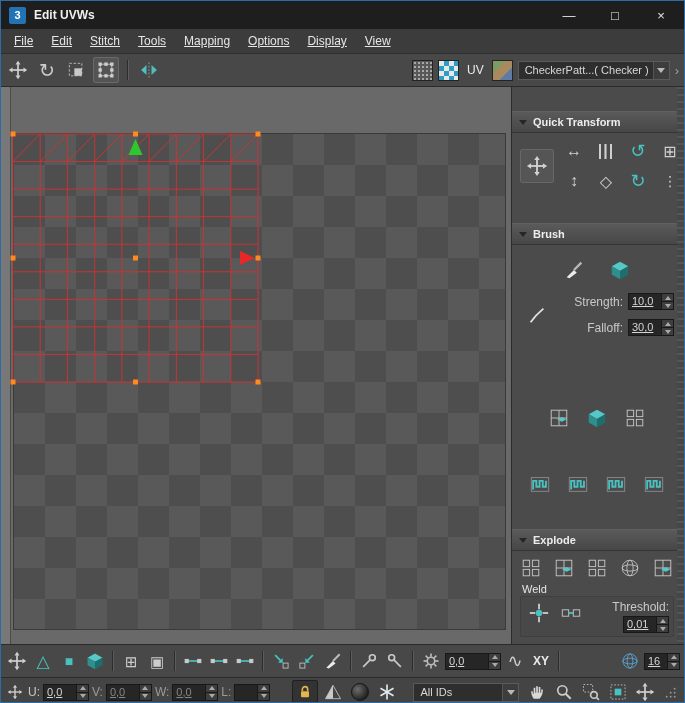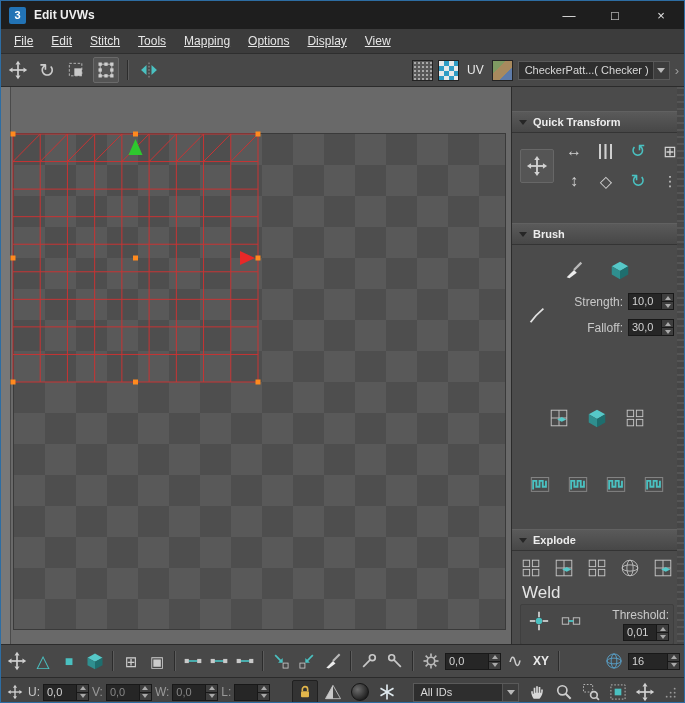--- a/index.html
+++ b/index.html
@@ -37,21 +37,21 @@
   .uvlabel{font-size:12px;font-weight:normal;color:#e9e9e9;padding:0 3px;}
   
   .dd{display:inline-flex;height:19px;background:#2e2e2e;border:1px solid #5a5a5a;align-items:center;box-sizing:border-box;}
   .dd .t{padding:0 6px;font-size:11px;color:#d8d8d8;white-space:nowrap;overflow:hidden;flex:1;}
   .dd .a{width:15px;align-self:stretch;display:flex;align-items:center;justify-content:center;border-left:1px solid #555;background:#3d3d3d;}
   .t-down{width:0;height:0;border-left:4px solid transparent;border-right:4px solid transparent;border-top:5px solid #b9b9b9;}
   .t-up-s{width:0;height:0;border-left:3px solid transparent;border-right:3px solid transparent;border-bottom:4px solid #a9a9a9;}
   .t-down-s{width:0;height:0;border-left:3px solid transparent;border-right:3px solid transparent;border-top:4px solid #a9a9a9;}
   
   .spin{display:inline-flex;height:17px;background:#262626;border:1px solid #181818;box-sizing:border-box;width:46px;flex:none;}
-  .spin .v{flex:1;padding:0 3px;font-size:11px;line-height:15px;color:#d4d4d4;overflow:hidden;white-space:nowrap;}
+  .spin .v{flex:1;padding:0 3px;font-size:11px;line-height:15px;color:#d4d4d4;overflow:hidden;white-space:nowrap;text-decoration:underline;}
   .spin.dim .v{color:#868686;}
   .spin .ar{width:11px;flex:none;display:flex;flex-direction:column;border-left:1px solid #181818;}
   .spin .ar i{flex:1;background:#3e3e3e;display:flex;align-items:center;justify-content:center;}
   .spin .ar i + i{border-top:1px solid #181818;}
   .lb{font-size:12px;color:#c9c9c9;flex:none;}
   
   .main{flex:none;height:557px;display:flex;}
   .canvas{position:relative;width:510px;flex:none;background:#696969;overflow:hidden;}
   .leftstrip{position:absolute;left:0;top:0;bottom:0;width:9px;background:#787878;border-right:1px solid #4a4a4a;}
   .uvsquare{position:absolute;left:12px;top:46px;width:493px;height:497px;box-sizing:border-box;border:1px solid #3a3a3a;
@@ -76,21 +76,21 @@
   .qt-rows{display:flex;flex-direction:column;gap:4px;}
   .qt-rows .row{display:flex;gap:4px;align-items:center;}
   .r-brush .bd{height:128px;display:flex;flex-direction:column;}
   .brush-icons{display:flex;justify-content:center;gap:18px;padding:8px 0 10px;}
   .brush-lower{display:flex;align-items:center;gap:6px;}
   .brush-lbls{display:flex;flex-direction:column;gap:9px;flex:1;}
   .lblrow{display:flex;align-items:center;justify-content:flex-end;gap:5px;}
   .r-rsh .bd,.r-sti .bd{height:42px;display:flex;align-items:center;justify-content:center;gap:10px;}
   .r-exp .bd{height:92px;display:flex;flex-direction:column;}
   .exp-row1{display:flex;justify-content:center;gap:5px;}
-  .weldlbl{font-size:17px;color:#e5e5e5;padding:2px 0 1px 2px;}
+  .weldlbl{font-size:11px;color:#e5e5e5;padding:2px 0 1px 2px;}
   .weldrow{display:flex;align-items:flex-start;gap:4px;border:1px solid #3f3f3f;border-radius:2px;padding:3px 4px;background:#484848;}
   .thrcol{margin-left:auto;display:flex;flex-direction:column;align-items:flex-end;gap:2px;}
   .r-peel{flex:1;font-family:Liberation Serif, serif;}
   .r-peel .bd{flex:1;display:flex;flex-direction:column;}
   .peel-icons{display:flex;justify-content:center;gap:12px;padding:10px 0 8px;}
   .detachrow{display:flex;align-items:center;gap:6px;padding-left:12px;}
   .cb{width:13px;height:13px;flex:none;background:#262626;border:1px solid #151515;display:flex;align-items:center;
       justify-content:center;color:#4ac1c1;font-size:11px;line-height:1;}
   
   .btoolbar{height:32px;flex:none;background:#484848;border-top:1px solid #2b2b2b;display:flex;align-items:center;padding:0 4px;gap:2px;}
@@ -643,21 +643,21 @@
     <span class="axislbl">XY</span>
     <span class="sep"></span>
     <span class="grow"></span>
     <span class="ic">
         <svg viewBox="0 0 24 24">
           <circle cx="12" cy="12" r="8.5" fill="none" stroke="#5aa9d6"></circle>
           <ellipse cx="12" cy="12" rx="8.5" ry="3.4" fill="none" stroke="#5aa9d6"></ellipse>
           <ellipse cx="12" cy="12" rx="3.4" ry="8.5" fill="none" stroke="#5aa9d6"></ellipse>
         </svg>
       </span>
-    <span class="spin" style="width:52px">
+    <span class="spin" style="width:36px">
       <span class="v">16</span>
       <span class="ar">
           <i>
             <b class="t-up-s"></b>
           </i>
           <i>
             <b class="t-down-s"></b>
           </i>
         </span>
     </span>

